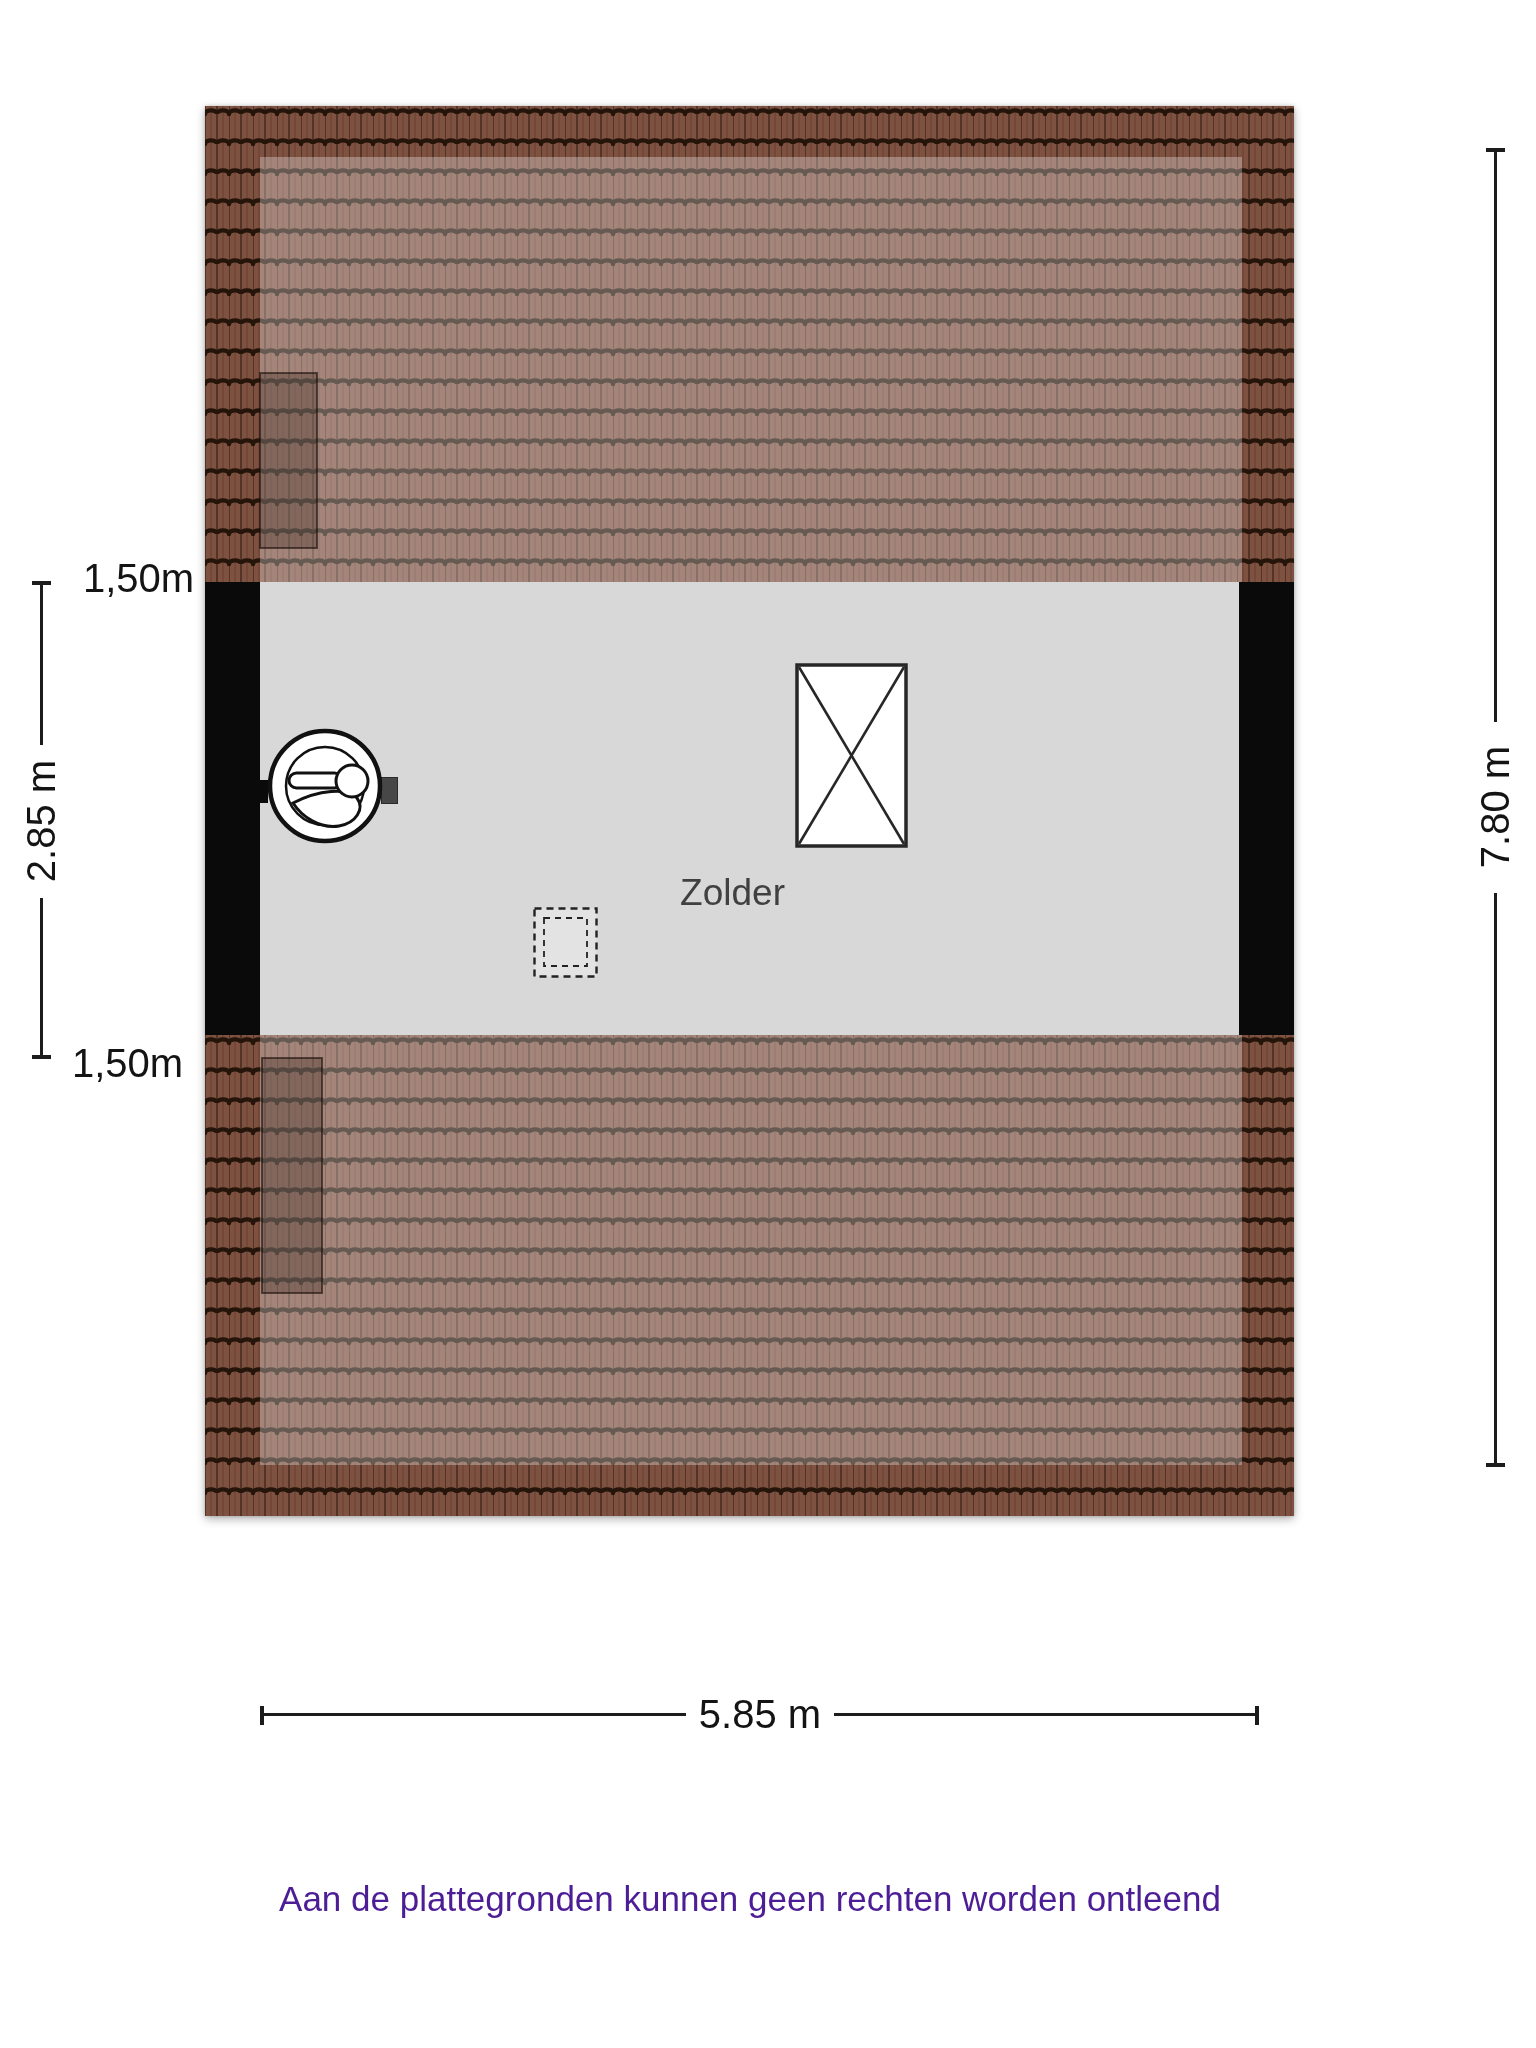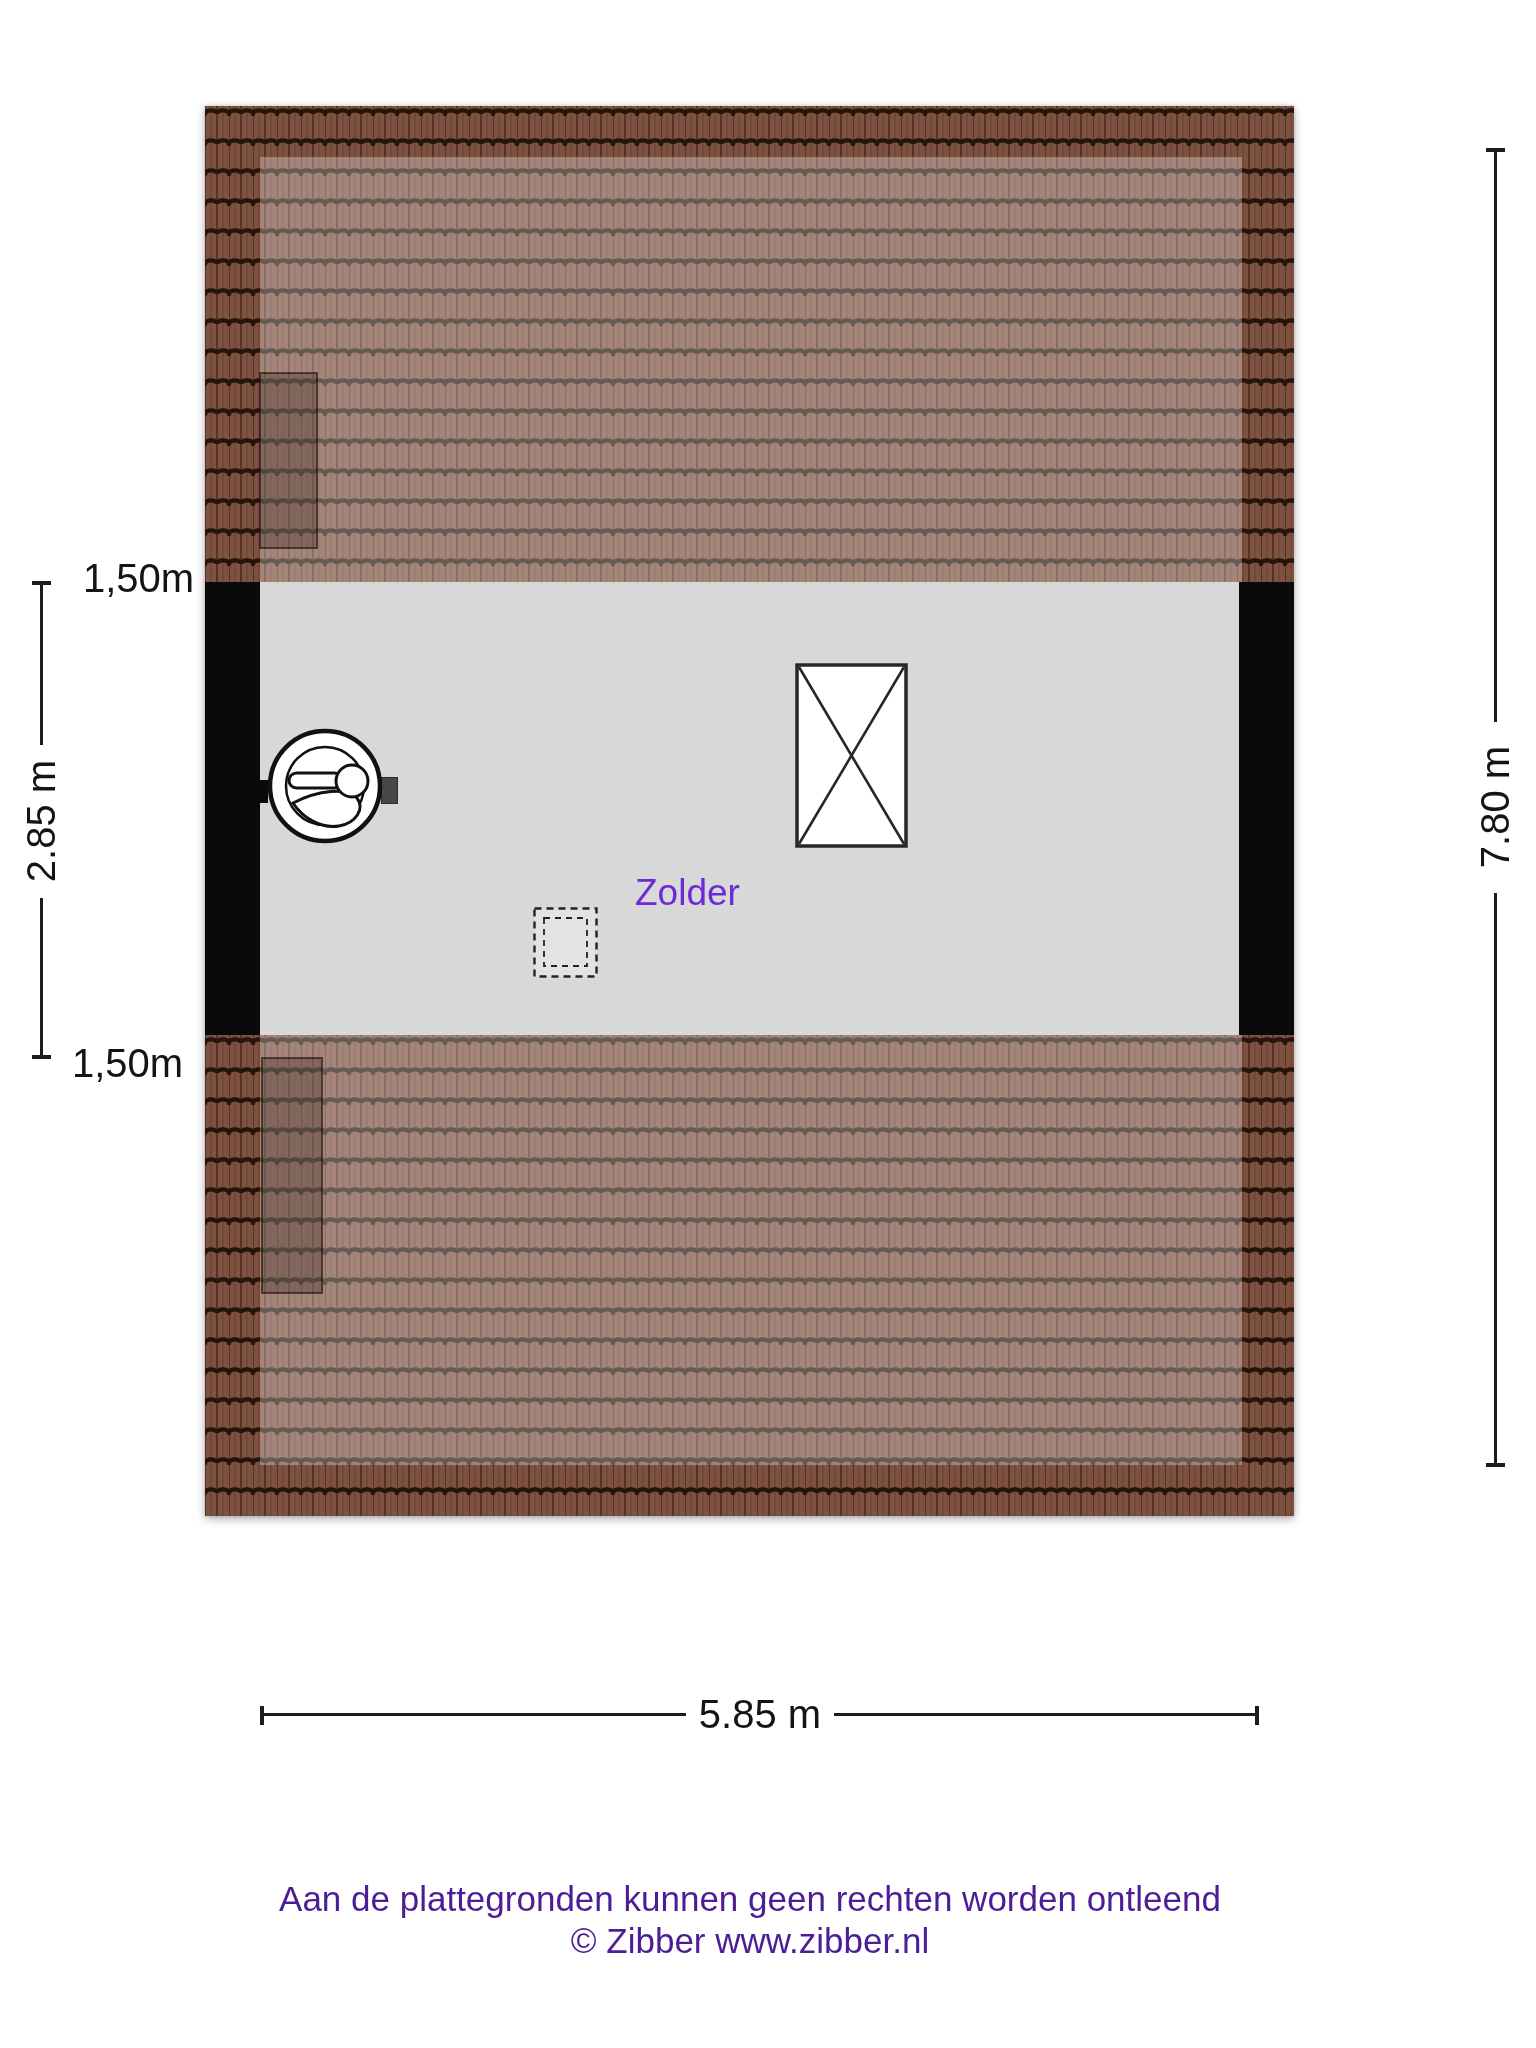--- a/index.html
+++ b/index.html
@@ -26,23 +26,23 @@
   .attic-floor{
     left:55px;top:476px;width:979px;height:453px;
     background:#d8d8d8;
   }
   .wall{background:#0a0a0a;top:476px;width:55px;height:453px;}
   .wall-left{left:0;}
   .wall-right{left:1034px;}
 
   .room-label{
     left:430px;top:766px;width:150px;
-    text-align:left;
+    text-align:right;
     font-size:37px;
-    color:#6d28d9;
+    color:#404040;
   }
 
   
   .tab-left{left:46px;top:674px;width:17px;height:23px;background:#0a0a0a;}
   .tab-right{left:176px;top:671px;width:15px;height:25px;background:#474747;border:1px solid #2b2b2b;}
 
   
   .dim-seg-v{width:3px;background:#1c1c1c;}
   .dim-seg-h{height:3px;background:#1c1c1c;}
   .dim-tick-h{width:19px;height:4px;background:#1c1c1c;} 
@@ -147,14 +147,13 @@
 <div class="abs dim-tick-h" style="left:1486px;top:1463px;"></div>
 
 <div class="abs dim-tick-v" style="left:260px;top:1706px;"></div>
 <div class="abs dim-seg-h" style="left:262px;top:1713px;width:424px;"></div>
 <div class="abs dim-label" style="left:660px;top:1692px;width:200px;text-align:center;">5.85 m</div>
 <div class="abs dim-seg-h" style="left:834px;top:1713px;width:423px;"></div>
 <div class="abs dim-tick-v" style="left:1255px;top:1706px;"></div>
 
 <div class="abs footer">
   <div>Aan de plattegronden kunnen geen rechten worden ontleend</div>
-  <div>© Zibber www.zibber.nl</div>
 </div>
 
 </body></html>

